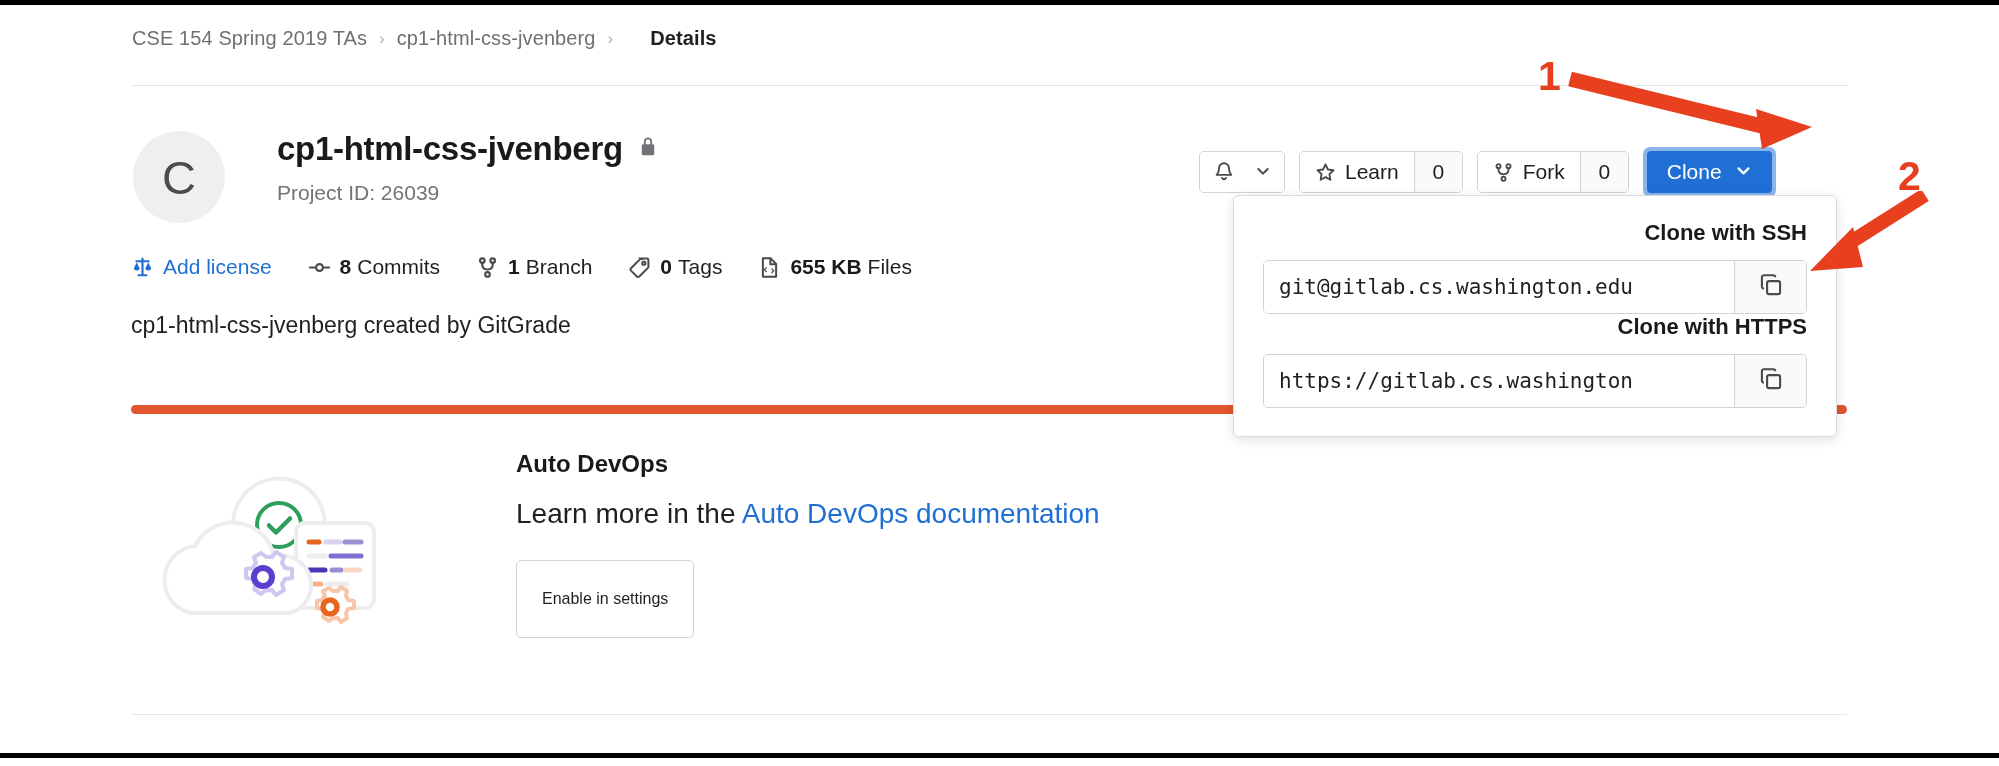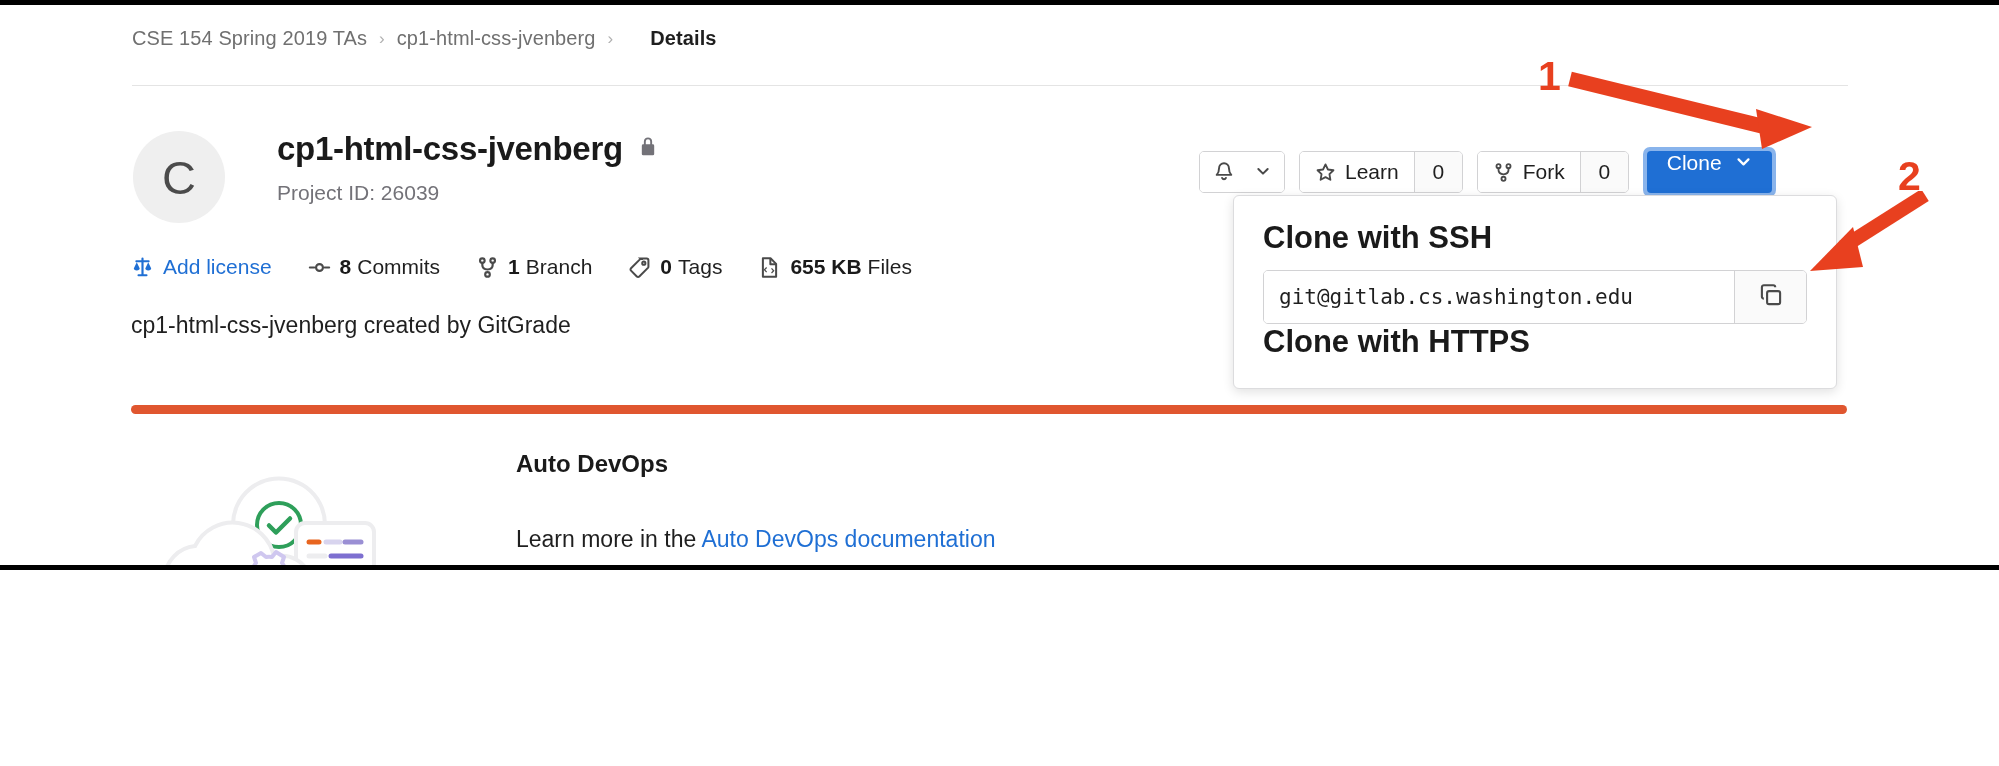--- a/index.html
+++ b/index.html
@@ -5,21 +5,21 @@
   * { box-sizing: border-box; }
   html, body {
     margin: 0; padding: 0;
     width: 1999px; height: 766px;
     background: #ffffff;
     font-family: "Liberation Sans", sans-serif;
     overflow: hidden;
   }
   #page {
     position: relative;
-    width: 1999px; height: 570px;
+    width: 1999px; height: 758px;
     background: #fff;
     border-top: 5px solid #000;
     border-bottom: 5px solid #000;
     overflow: hidden;
     text-decoration: underline;
   }
 
   
   .breadcrumb {
     position: absolute;
@@ -106,21 +106,21 @@
     width: 1716px;
   }
   .devops-illus {
     position: absolute;
     left: 32px; top: 18px;
     width: 218px; height: 180px;
   }
   .devops-body { position: absolute; left: 385px; top: 15px; }
   .devops-title { font-size: 24px; font-weight: bold; color: #1a1a1a; }
   .devops-text { font-size: 23px; color: #1f1f1f; margin-top: 27px; }
-  .devops-learn { font-size: 23px; color: #1f1f1f; margin-top: 48px; text-align: right; }
+  .devops-learn { font-size: 28px; color: #1f1f1f; margin-top: 20px; text-align: right; }
   .devops-learn a { color: #1f6fd4; text-decoration: none; }
   .devops-btn {
     margin-top: 30px;
     display: inline-block;
     padding: 29px 25px;
     font-size: 16px;
     color: #1f1f1f;
     background: #fff;
     border: 1px solid #d2d2d4;
     border-radius: 5px;
@@ -175,21 +175,21 @@
   .btn-notify { padding: 0 13px; }
   .btn-notify .caret { margin-left: 11px; }
 
   .clone-wrap {
     position: relative;
     padding: 4px;
     border-radius: 7px;
     background: #89b4ec;
   }
   .clone-btn {
-    display: flex; align-items: flex-start; justify-content: center;
+    display: flex; align-items: center; justify-content: center;
     height: 42px;
     padding: 0 20px;
     background: #1f6fd4;
     color: #fff;
     font-size: 21px;
     border-radius: 4px;
     cursor: pointer;
     white-space: nowrap;
   }
   .clone-btn .caret { margin-left: 13px; }
@@ -199,21 +199,21 @@
     position: absolute;
     left: 1233px; top: 190px;
     width: 604px;
     background: #fff;
     border: 1px solid #dcdcde;
     border-radius: 6px;
     box-shadow: 0 3px 11px rgba(0,0,0,0.12);
     padding: 24px 29px 28px 29px;
   }
   .clone-label {
-    font-size: 31px; font-weight: bold; color: #1a1a1a;
+    font-size: 22px; font-weight: bold; color: #1a1a1a; text-align: right;
   }
   .input-row {
     display: flex; align-items: stretch;
     margin-top: 14px;
     border: 1px solid #d2d2d4;
     border-radius: 5px;
     overflow: hidden;
     height: 54px;
   }
   .input-row .field {
@@ -452,20 +452,33 @@
           <svg width="26" height="26" viewBox="0 0 16 16">
               <g fill="none" stroke="#4a4a4a" stroke-width="1.3">
                 <rect x="5.6" y="5.6" width="8" height="8" rx="1.2"></rect>
                 <path d="M10.6 3.2a1.2 1.2 0 0 0-1.2-1.2H3.6a1.2 1.2 0 0 0-1.2 1.2v5.8a1.2 1.2 0 0 0 1.2 1.2"></path>
               </g>
             </svg>
         </span>
       </div>
     </div>
     <div class="clone-label second">Clone with HTTPS</div>
+    <div class="input-row">
+      <div class="field">https://gitlab.cs.washington</div>
+      <div class="copy-btn">
+        <span>
+          <svg width="26" height="26" viewBox="0 0 16 16">
+              <g fill="none" stroke="#4a4a4a" stroke-width="1.3">
+                <rect x="5.6" y="5.6" width="8" height="8" rx="1.2"></rect>
+                <path d="M10.6 3.2a1.2 1.2 0 0 0-1.2-1.2H3.6a1.2 1.2 0 0 0-1.2 1.2v5.8a1.2 1.2 0 0 0 1.2 1.2"></path>
+              </g>
+            </svg>
+        </span>
+      </div>
+    </div>
   </div>
 
   <span class="anno-num" style="left: 1538px; top: 48px; color: rgb(232, 64, 31);">1</span>
   <svg class="anno-svg" style="left:1560px; top:62px;" width="300" height="90" viewBox="0 0 300 90">
     <path d="M10 12 L222 64" stroke="#e8401f" stroke-width="15" stroke-linecap="butt"></path>
     <path d="M252 60 L196 42 L202 82 Z" fill="#e8401f"></path>
   </svg>
 
   <span class="anno-num" style="left: 1898px; top: 148px; color: rgb(232, 64, 31);">2</span>
   <svg class="anno-svg" style="left:1785px; top:186px;" width="160" height="110" viewBox="0 0 160 110">

